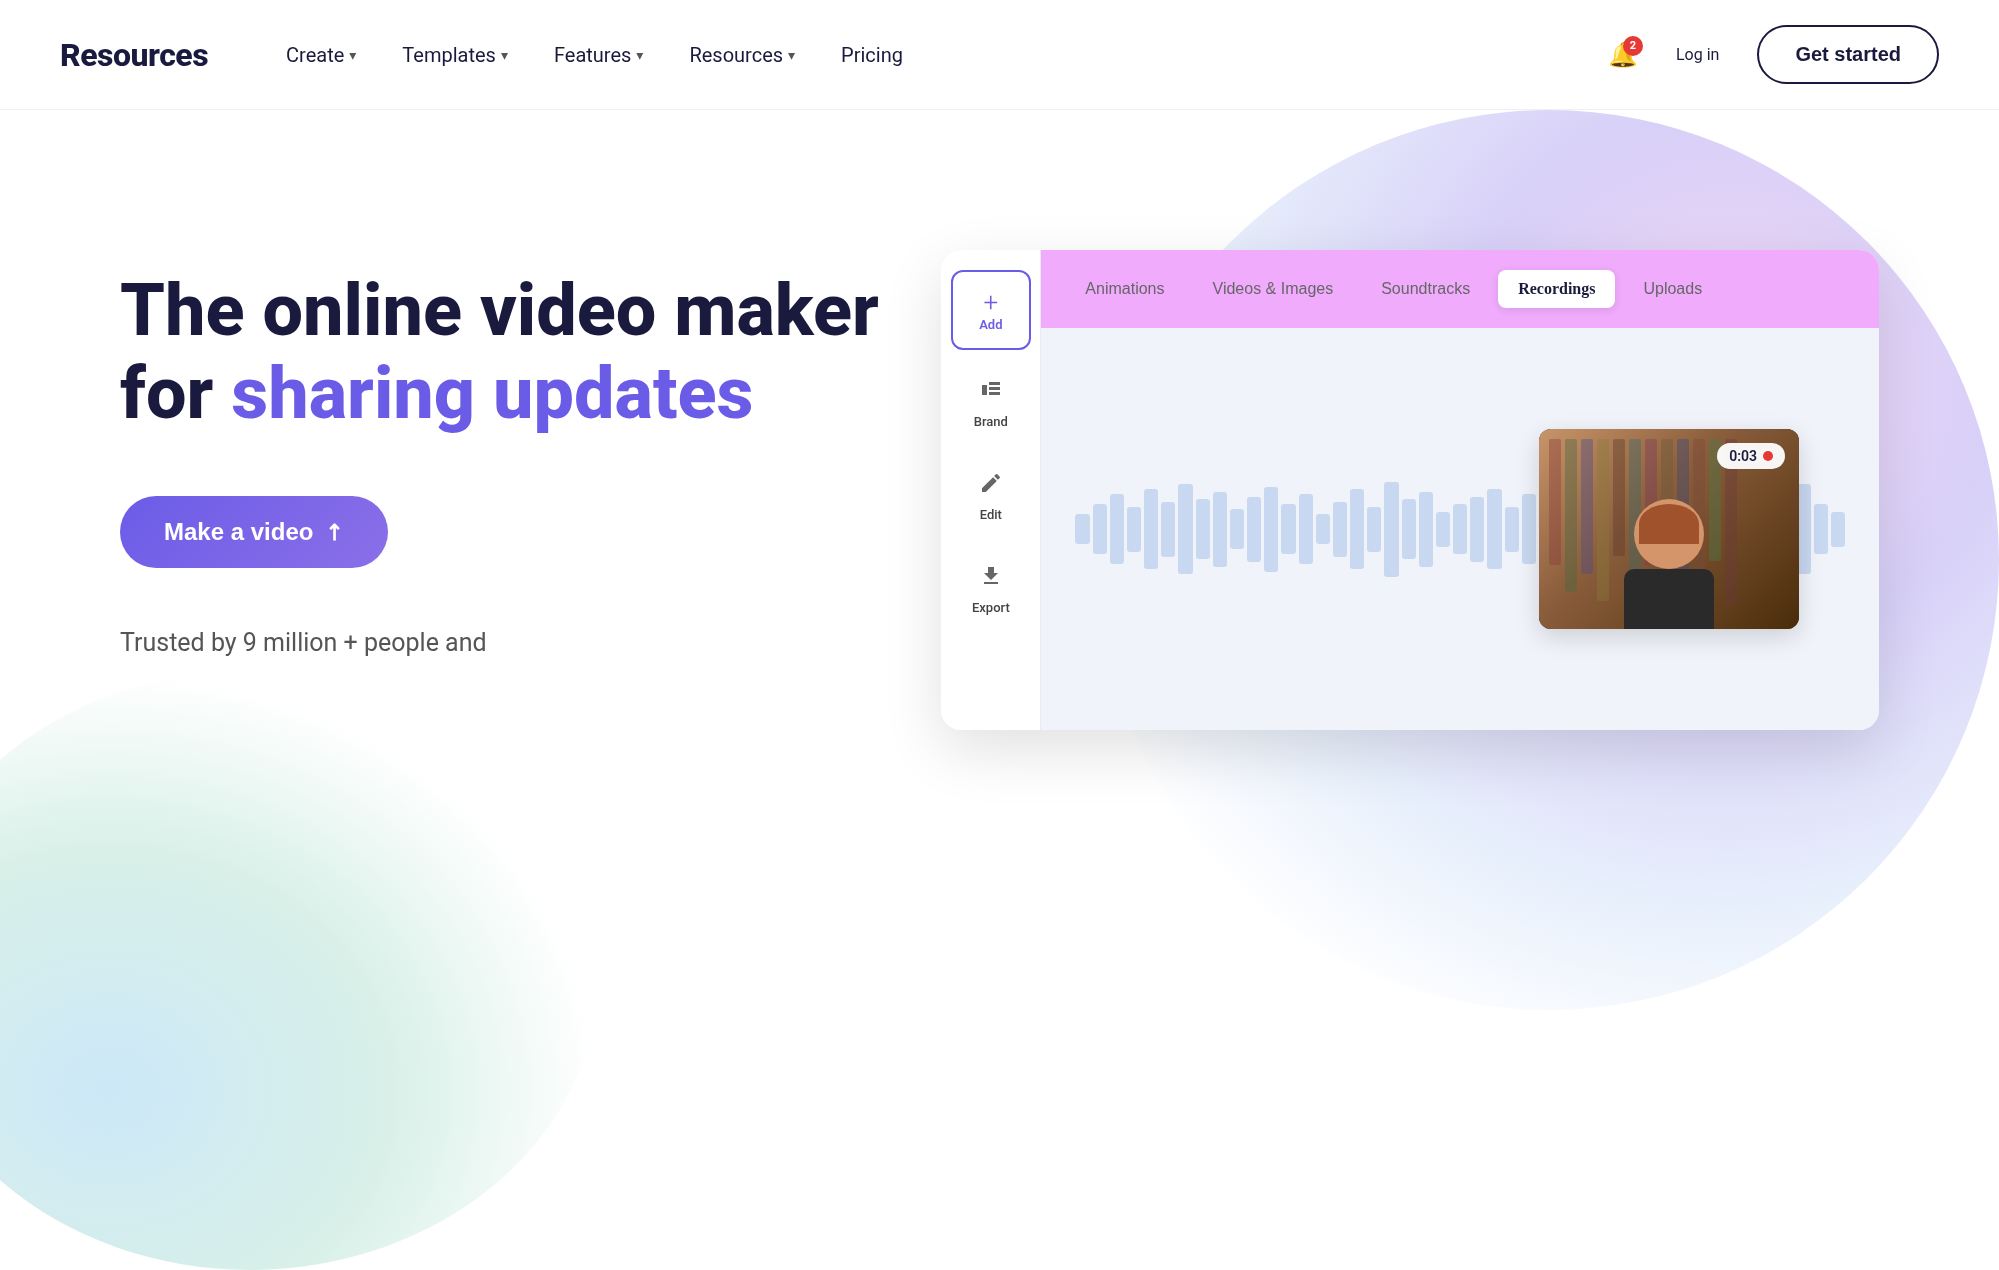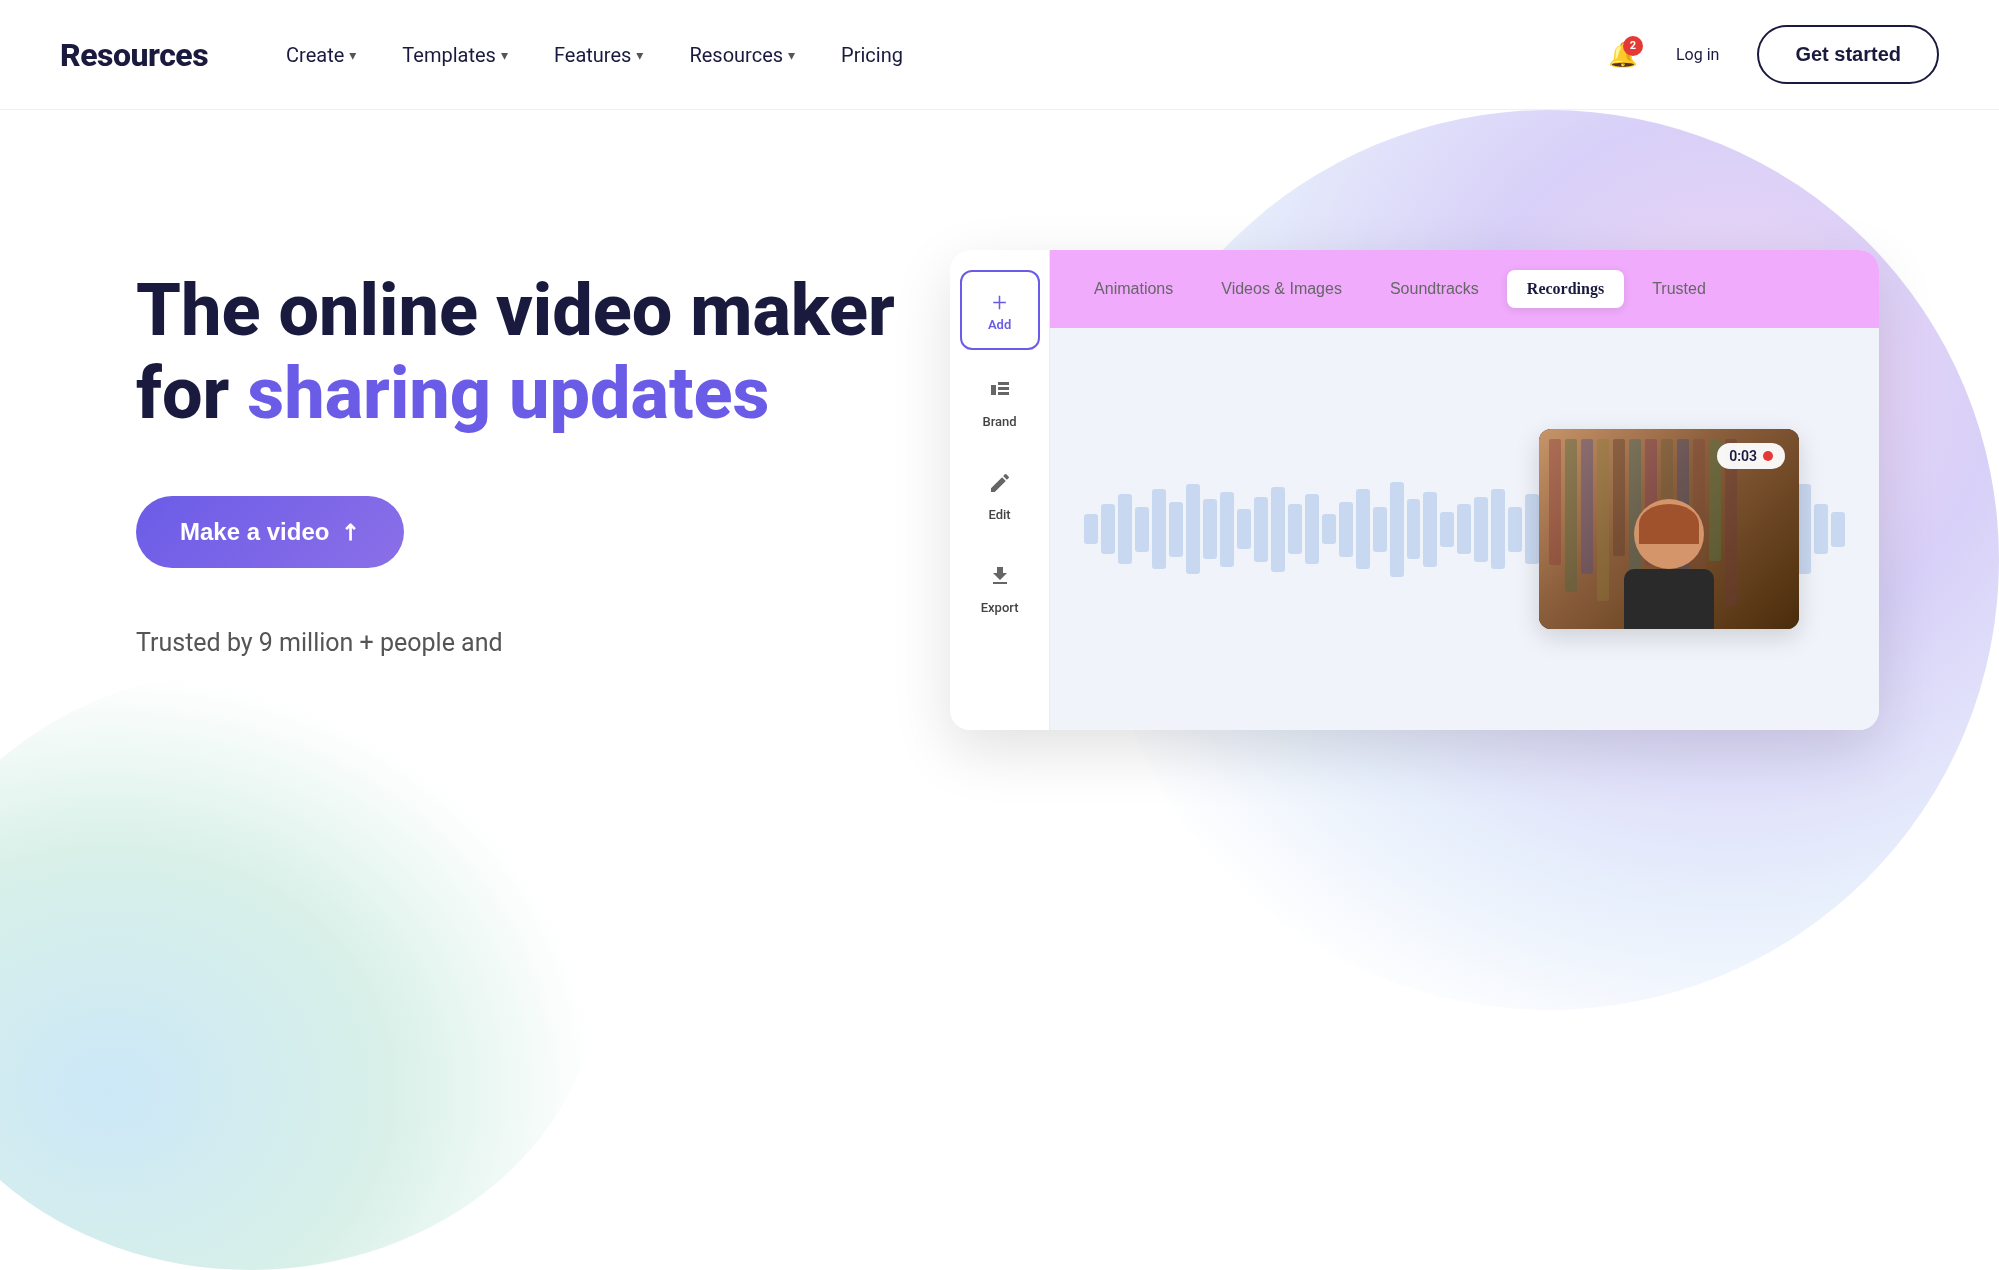--- a/index.html
+++ b/index.html
@@ -127,21 +127,20 @@
       position: relative;
       z-index: 1;
       padding: 120px 120px 60px 120px;
       display: flex;
       align-items: flex-start;
     }
 
     .hero-left {
       flex: 1;
       padding-top: 40px;
-      margin-left: 16px;
     }
 
     .hero-title {
       font-size: 72px;
       font-weight: 800;
       color: #1a1a3e;
       line-height: 1.15;
       max-width: 820px;
       margin-bottom: 60px;
     }
@@ -495,21 +494,21 @@
           </div>
         </div>
 
         <div class="mockup-main">
 
           <div class="mockup-tabs">
             <button class="mockup-tab">Animations</button>
             <button class="mockup-tab">Videos &amp; Images</button>
             <button class="mockup-tab">Soundtracks</button>
             <button class="mockup-tab active">Recordings</button>
-            <button class="mockup-tab">Trusted</button>
+            <button class="mockup-tab">Uploads</button>
           </div>
 
           <div class="mockup-content">
 
             <div class="waveform-area">
 
               <div class="waveform-bar" style="height:30px"></div>
               <div class="waveform-bar" style="height:50px"></div>
               <div class="waveform-bar" style="height:70px"></div>
               <div class="waveform-bar" style="height:45px"></div>

